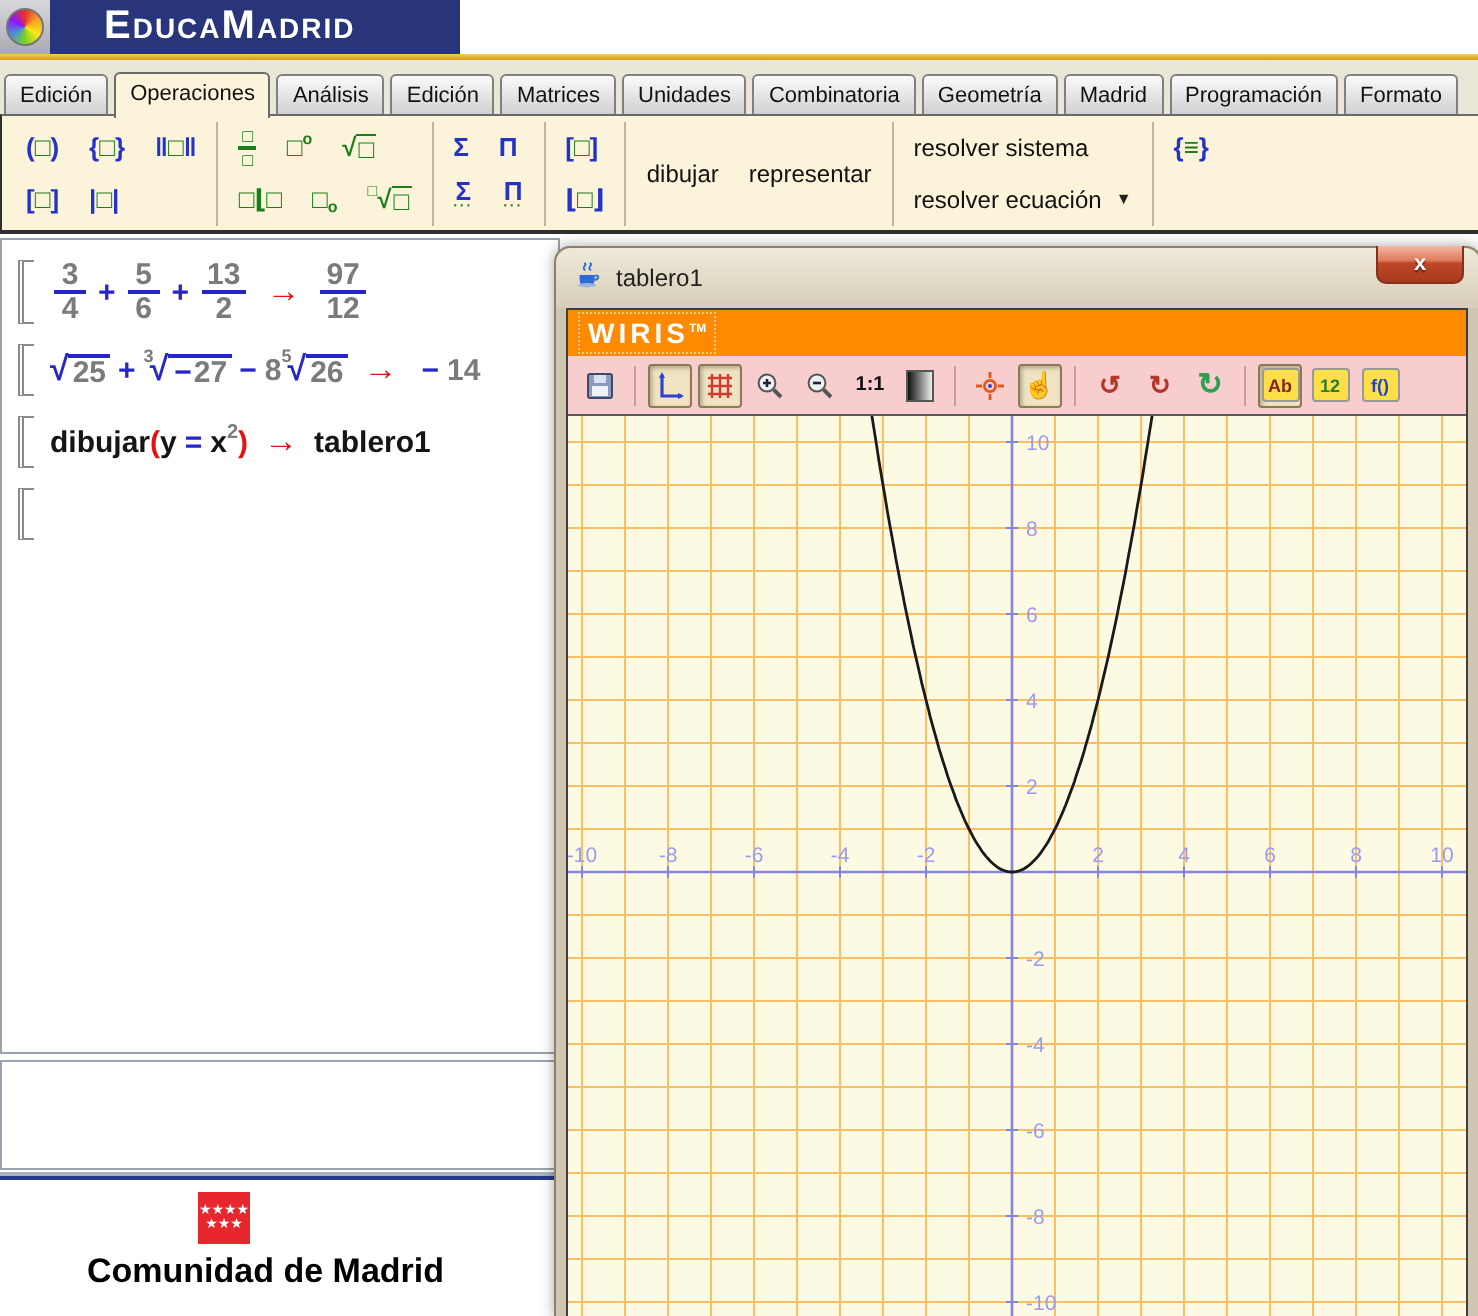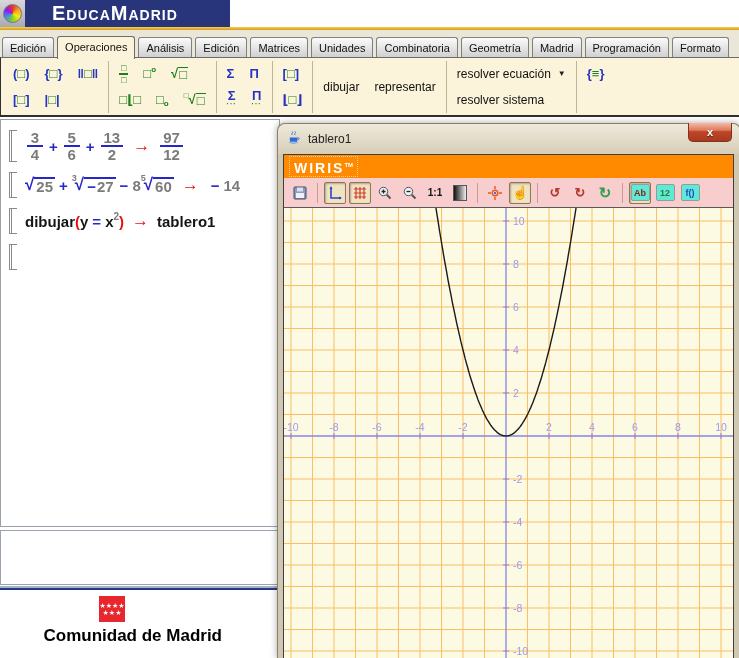--- a/index.html
+++ b/index.html
@@ -97,21 +97,21 @@
   .pt-btn{width:22px;height:22px;display:flex;align-items:center;justify-content:center;background:none;
      border:1px solid transparent;cursor:pointer;padding:0}
   .pt-btn.pressed{border:1px solid #8A7A52;background:#F1E3C2;border-radius:2px;
      box-shadow:inset 1px 1px 2px rgba(0,0,0,.28)}
   .pt-sep{width:1px;height:20px;background:#C89A9A;margin:0 3px}
   .pt-txt{font-weight:bold;font-size:10px;color:#111}
   .glyph-red{font-size:13px;color:#B3382A;font-weight:bold;line-height:1}
   .glyph-green{font-size:15px;color:#2E9E4F;font-weight:bold;line-height:1}
   .glyph-hand{font-size:13px;color:#6B4F2F;line-height:1}
   .contrast-sq{width:12px;height:14px;border:1px solid #555;background:linear-gradient(90deg,#111,#eee)}
-  .lblbox{width:17px;height:15px;background:#5eead4;border:1px solid #999;border-radius:2px;
+  .lblbox{width:17px;height:15px;background:#fde047;border:1px solid #999;border-radius:2px;
      font-size:9px;font-weight:bold;display:flex;align-items:center;justify-content:center}
   .lbl-ab{color:#8B2020}.lbl-12{color:#2E7D32}.lbl-f{color:#2244CC}
   #graph{flex:1;position:relative;overflow:hidden;background:#FDFAE4;cursor:crosshair}
 </style>
 </head>
 <body>
 
 <div id="header">
   <div class="logo-sq">
     <div class="logo-circle"></div>
@@ -249,27 +249,27 @@
           <span class="c-text">dibujar</span>
         </button>
         <button class="tb-btn">
           <span class="c-text">representar</span>
         </button>
       </div>
     </div>
     <div class="tb-group">
       <div class="tb-row">
         <button class="tb-btn">
+          <span class="c-text">resolver sistema</span>
+        </button>
+      </div>
+      <div class="tb-row">
+        <button class="tb-btn">
           <span class="c-text">resolver ecuación</span>
           <span class="c-darrow">▼</span>
-        </button>
-      </div>
-      <div class="tb-row">
-        <button class="tb-btn">
-          <span class="c-text">resolver sistema</span>
         </button>
       </div>
     </div>
     <div class="tb-group">
       <div class="tb-row">
         <button class="tb-btn">
           <span class="c-blue">{</span>
           <span class="c-green">≡</span>
           <span class="c-blue">}</span>
         </button>
@@ -324,21 +324,21 @@
             <span class="m-op">−</span>
             <span class="m-num">27</span>
           </span>
         </span>
         <span class="m-op">−</span>
         <span class="m-num">8</span>
         <span class="m-sqrt">
           <span class="m-idx">5</span>
           <span class="m-radical">√</span>
           <span class="m-radbody">
-            <span class="m-num">60</span>
+            <span class="m-num">26</span>
           </span>
         </span>
         <span class="m-arrow">→</span>
         <span class="m-op">−</span>
         <span class="m-num">14</span>
       </div>
     </div>
     <div class="ws-row">
       <div class="ws-bracket"></div>
       <div class="ws-content">

